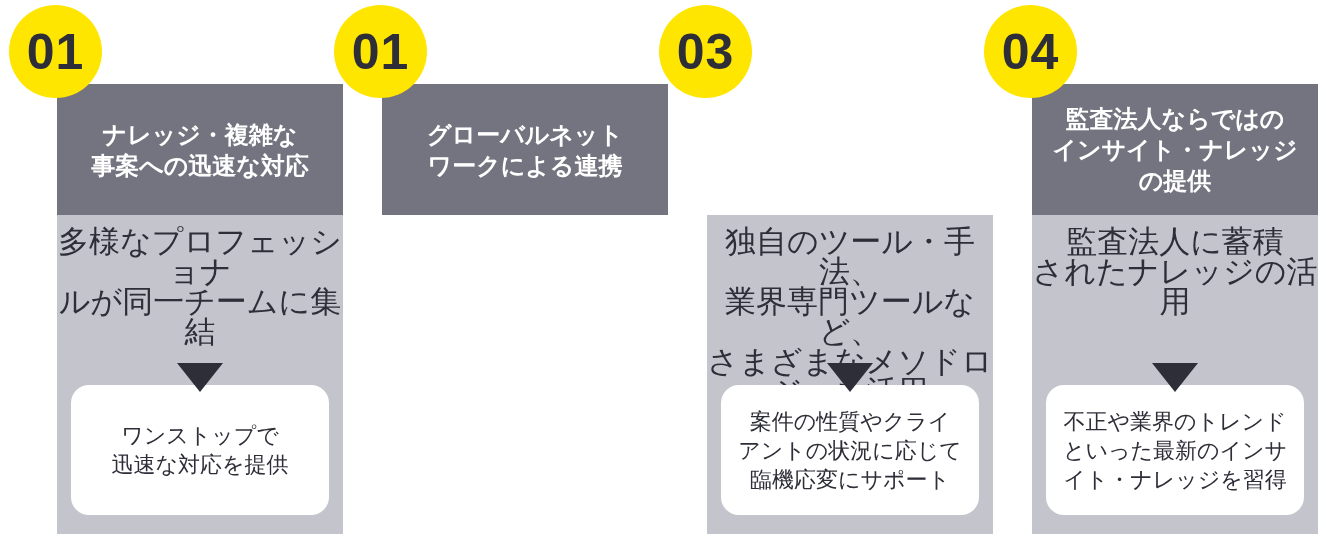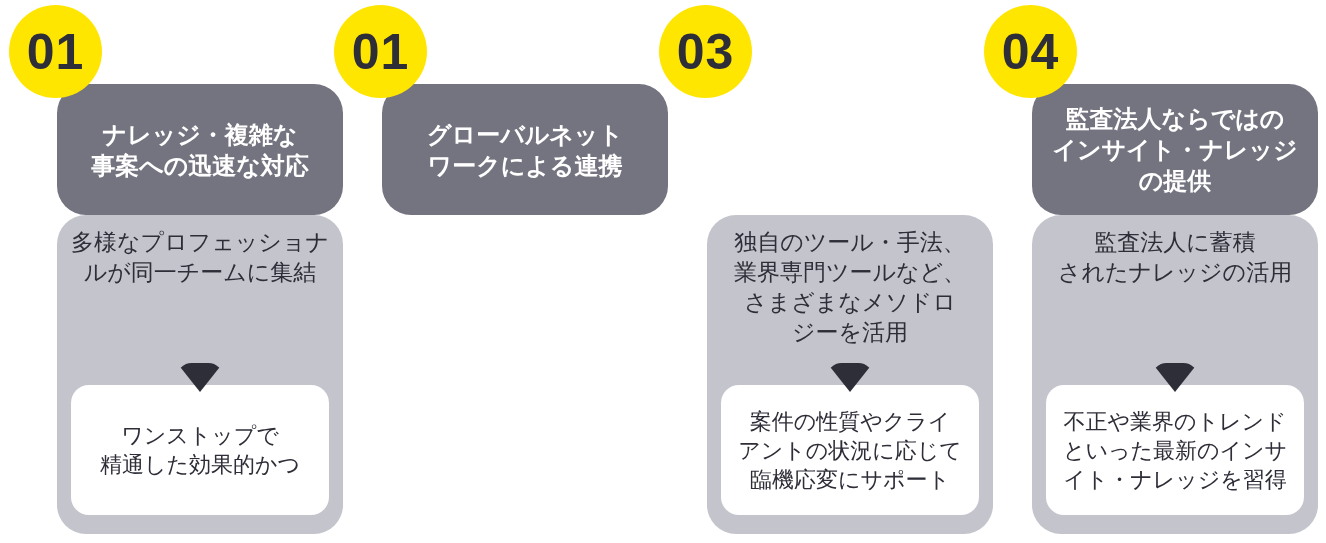--- a/index.html
+++ b/index.html
@@ -2,21 +2,21 @@
 <html style="--badge-yellow: #FFE600; --header-gray: #747480; --panel-gray: #C4C4CD; --dark-navy: #2E2E38; --card-white: #FFFFFF;"><head>
 <meta charset="utf-8">
 <style>
   :root{
     --badge-yellow:#FFE600;
     --header-gray:#747480;
     --panel-gray:#C4C4CD;
     --dark-navy:#2E2E38;
     --card-white:#FFFFFF;
   }
-  *{margin:0;padding:0;box-sizing:border-box;border-radius:29px;}
+  *{margin:0;padding:0;box-sizing:border-box;}
   html,body{background:#ffffff;}
   body{
     font-family:"Liberation Sans","DejaVu Sans",sans-serif;
     width:1326px;height:543px;position:relative;overflow:hidden;
   }
   .canvas{
     position:absolute;left:0;top:0;width:1326px;height:543px;background:#ffffff;
   }
   .column{
     position:absolute;top:0;width:286px;height:543px;
@@ -41,21 +41,21 @@
     display:flex;align-items:center;justify-content:center;
     text-align:center;color:#ffffff;font-weight:bold;
     font-size:24px;line-height:31px;white-space:pre-line;
     z-index:1;
   }
   .col-body{
     position:absolute;left:0;top:215px;width:286px;height:319px;
     background:var(--panel-gray);text-align:center;
   }
   .description{
-    padding-top:12px;font-size:23px;line-height:30px;
+    padding-top:12px;font-size:31px;line-height:30px;
     color:var(--dark-navy);white-space:pre-line;
   }
   .arrow-down{
     position:absolute;top:148px;left:50%;transform:translateX(-50%);
     width:0;height:0;
     border-left:23px solid transparent;
     border-right:23px solid transparent;
     border-top:29px solid var(--dark-navy);
     z-index:3;
   }
@@ -80,21 +80,21 @@
       <span>01</span>
     </div>
     <div class="col-header">ナレッジ・複雑な
 事案への迅速な対応</div>
     <div class="col-body">
       <p class="description">多様なプロフェッショナ
 ルが同一チームに集結</p>
       <div class="arrow-down"></div>
       <div class="outcome-card">
         <p>ワンストップで
-精通した効果的かつ</p>
+迅速な対応を提供</p>
       </div>
     </div>
   </section>
 
   <section class="column col-2">
     <div class="badge">
       <span>01</span>
     </div>
     <div class="col-header">グローバルネット
 ワークによる連携</div>

